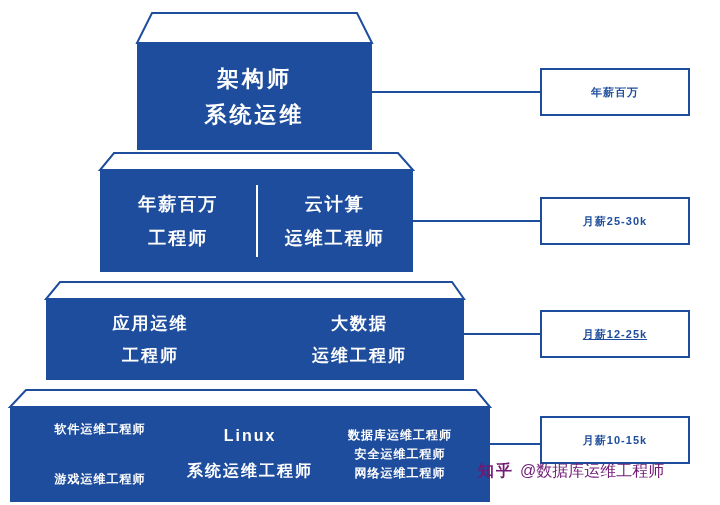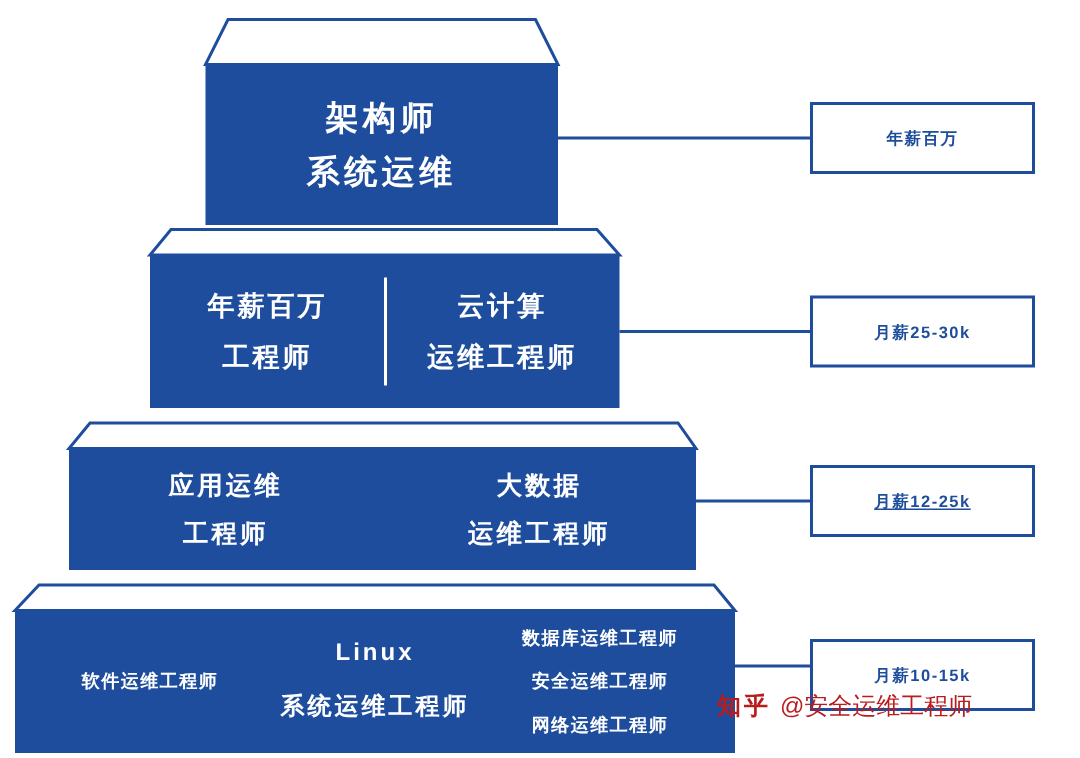--- a/index.html
+++ b/index.html
@@ -53,21 +53,21 @@
                    font-size: 17px; font-weight: bold; letter-spacing: 2px;
                    line-height: 1.85; }
 
   
   .front-4 { left: 10px; top: 407px; width: 480px; height: 95px;
              justify-content: space-between; padding: 0 10px; }
   .front-4 .col { display: flex; flex-direction: column;
                   align-items: center; justify-content: center; }
   .front-4 .col-side { gap: 33px; font-size: 12px; font-weight: bold;
                        letter-spacing: 1px; flex: 0 0 160px; }
-  .front-4 .col-side-r { gap: 12px; font-size: 12px; font-weight: bold;
+  .front-4 .col-side-r { gap: 2px; font-size: 12px; font-weight: bold;
                          letter-spacing: 1px; flex: 0 0 160px; }
   .front-4 .col-center { flex: 1; gap: 16px; font-size: 16px;
                          font-weight: bold; letter-spacing: 2px; }
 
   
   .salary-box {
     position: absolute;
     left: 540px;
     width: 150px;
     height: 48px;
@@ -78,30 +78,30 @@
     font-weight: bold;
     letter-spacing: 1px;
     display: flex;
     align-items: center;
     justify-content: center;
     z-index: 3;
   }
   .salary-1 { top: 68px; }
   .salary-2 { top: 197px; }
   .salary-3 { top: 310px; text-decoration: underline; }
-  .salary-4 { top: 426px; }
+  .salary-4 { top: 416px; }
 
   
   .watermark {
     position: absolute;
     left: 478px;
     top: 461px;
     z-index: 4;
     font-size: 16px;
-    color: #b91c1c;
+    color: #701a75;
     display: flex;
     align-items: center;
     gap: 6px;
     white-space: nowrap;
   }
   .watermark .brand { font-weight: bold; letter-spacing: 2px; }
 </style>
 </head>
 <body>
 
@@ -147,20 +147,21 @@
     </div>
     <div class="cell">
       <span>大数据</span>
       <span>运维工程师</span>
     </div>
   </div>
 
   <div class="front-face front-4">
     <div class="col col-side">
       <span>软件运维工程师</span>
+      <span>游戏运维工程师</span>
     </div>
     <div class="col col-center">
       <span>Linux</span>
       <span>系统运维工程师</span>
     </div>
     <div class="col col-side-r">
       <span>数据库运维工程师</span>
       <span>安全运维工程师</span>
       <span>网络运维工程师</span>
     </div>
@@ -174,16 +175,16 @@
   </div>
   <div class="salary-box salary-3">
     <span>月薪12-25k</span>
   </div>
   <div class="salary-box salary-4">
     <span>月薪10-15k</span>
   </div>
 
   <div class="watermark">
     <span class="brand">知乎</span>
-    <span class="handle">@安全运维工程师</span>
+    <span class="handle">@数据库运维工程师</span>
   </div>
 
 </div>
 
 </body></html>

